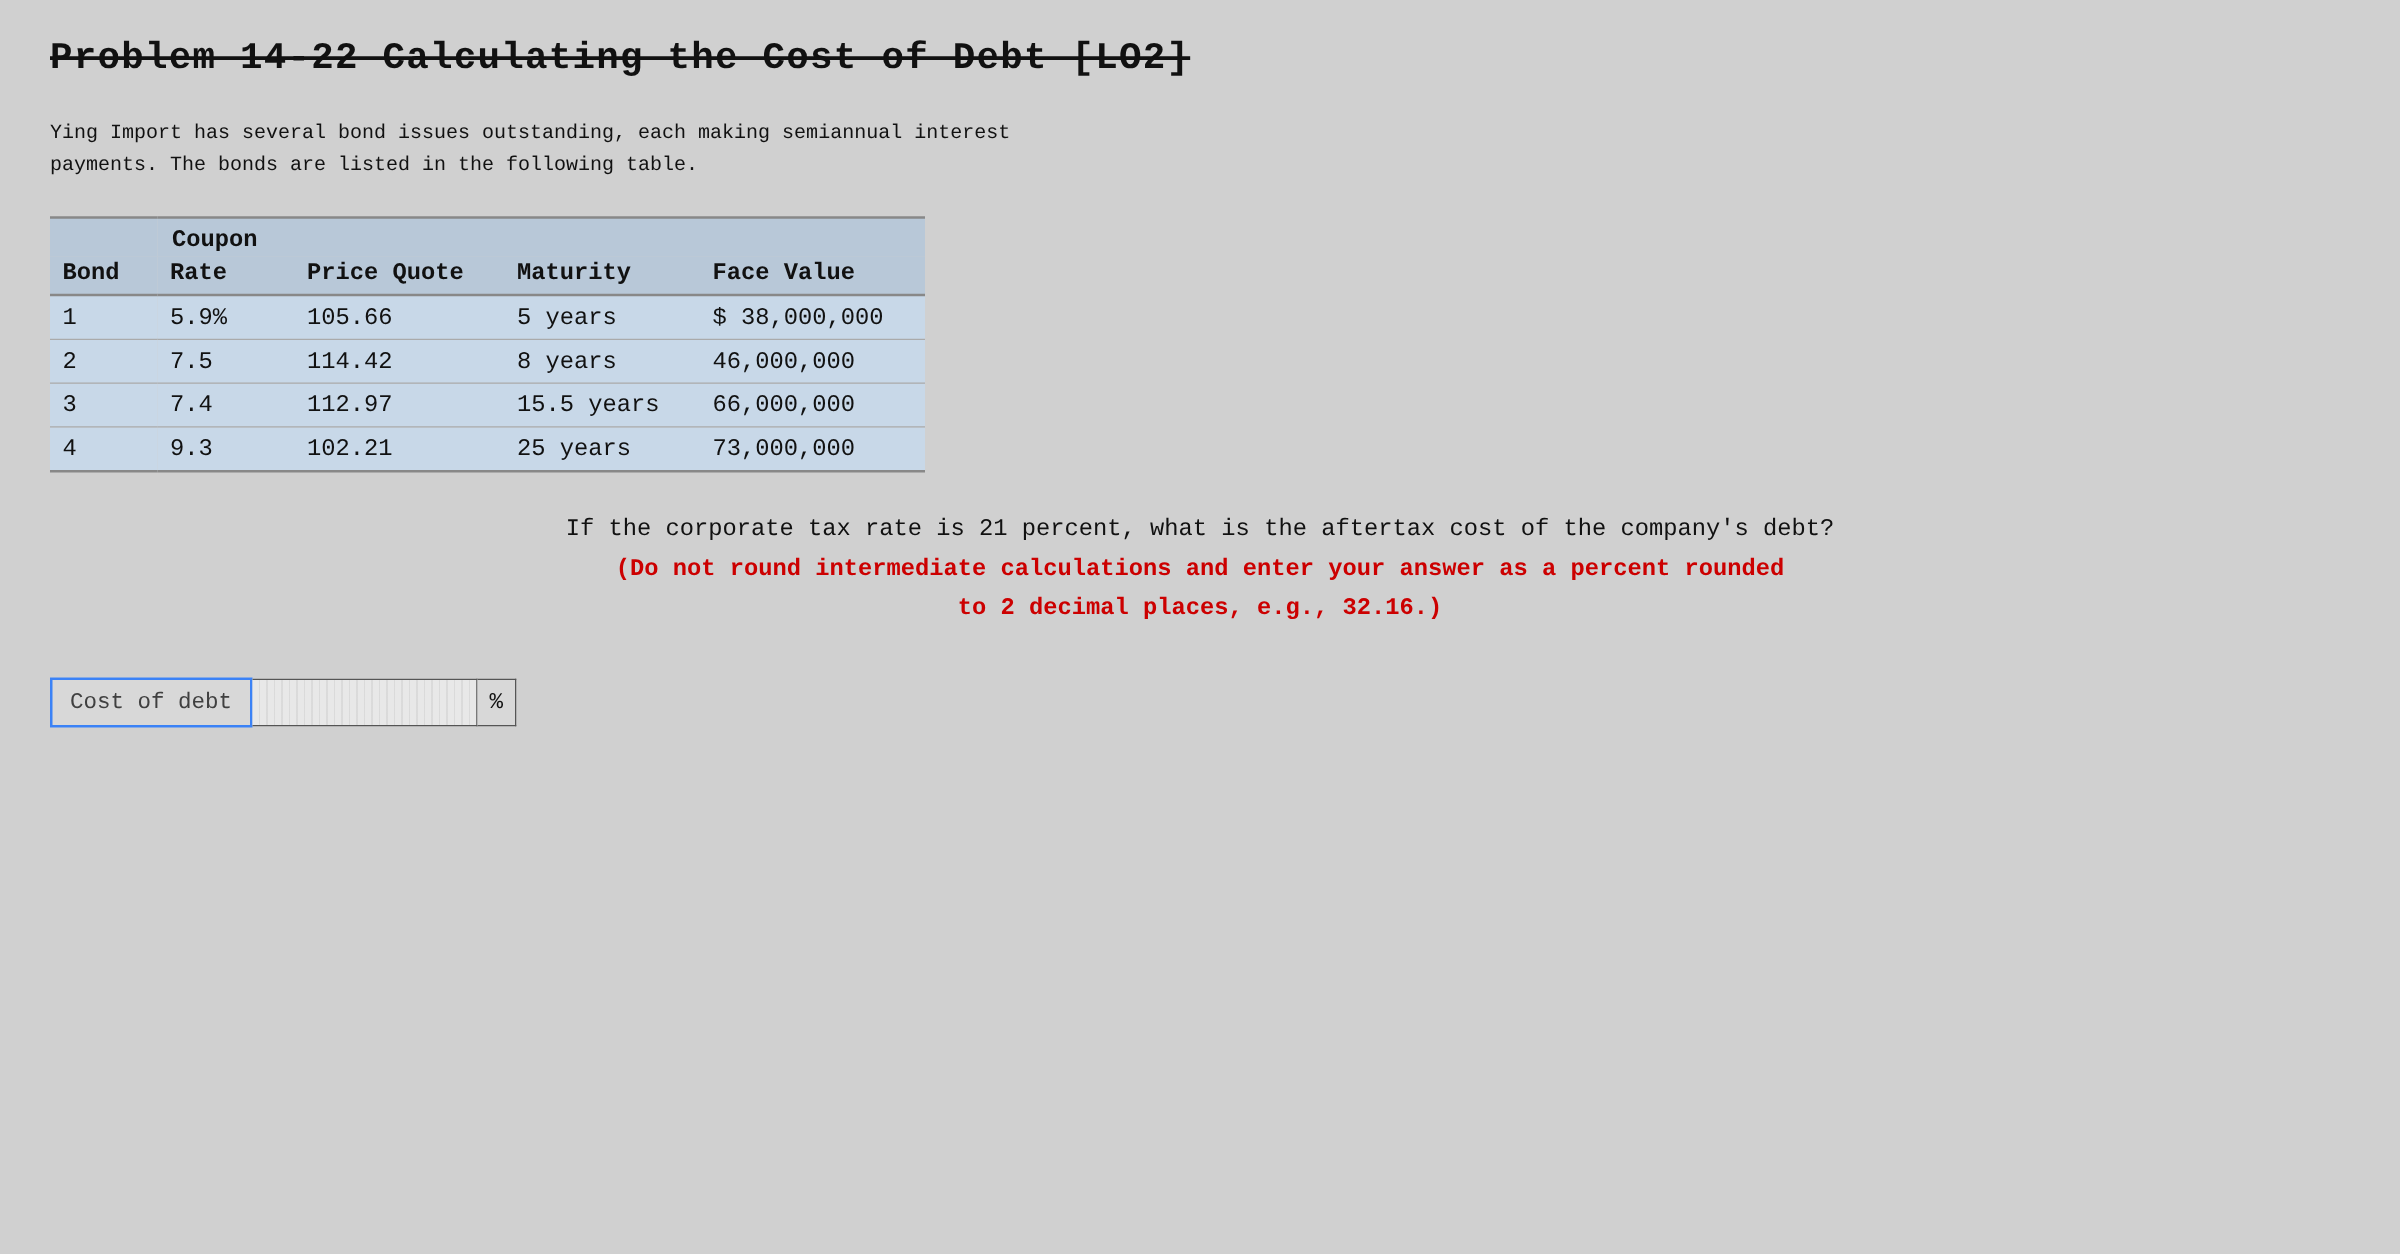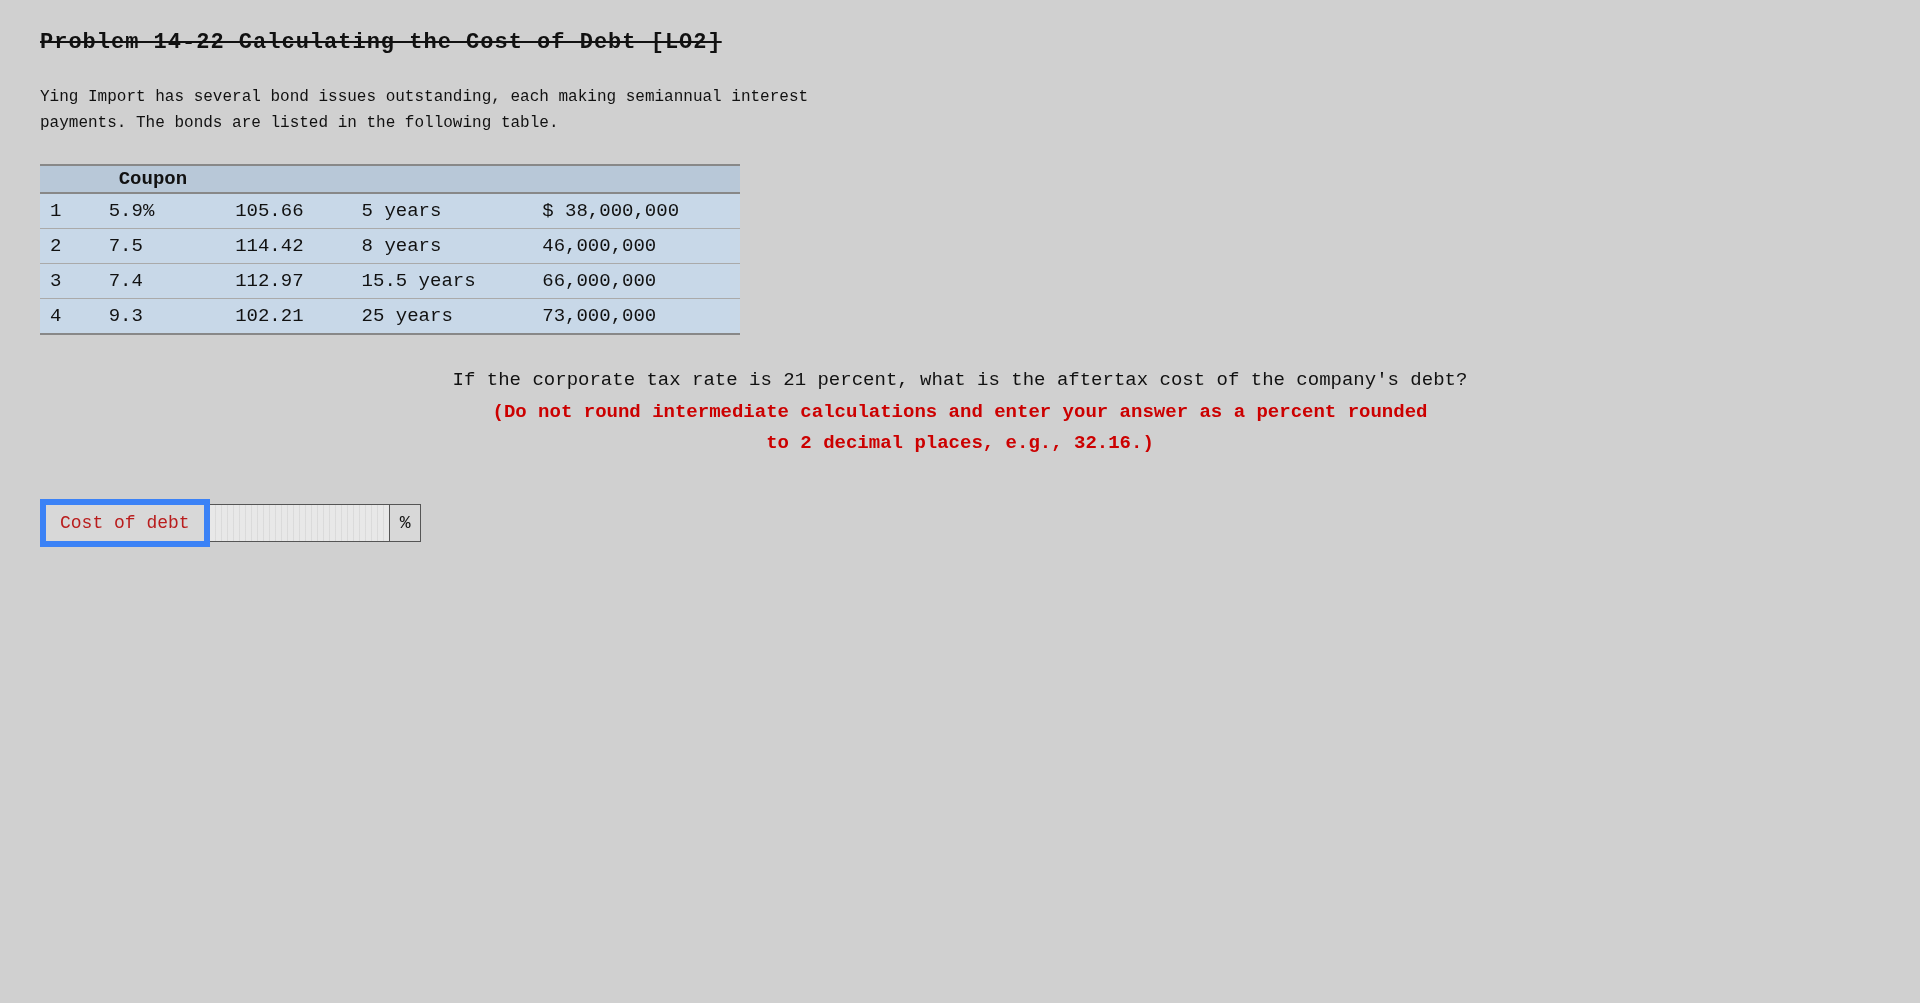--- a/index.html
+++ b/index.html
@@ -12,21 +12,21 @@
       background-color: #d0d0d0;
       font-family: 'Courier New', Courier, monospace;
       font-size: 18px;
       color: #111;
       padding: 30px 40px;
       width: 1920px;
       min-height: 1003px;
     }
 
     .page-title {
-      font-size: 22px;
+      font-size: 30px;
       font-weight: bold;
       margin-bottom: 30px;
       text-decoration: line-through;
       letter-spacing: 1px;
       color: #111;
     }
 
     .intro-text {
       font-size: 16px;
       line-height: 1.6;
@@ -87,26 +87,26 @@
     }
 
     .answer-row {
       display: flex;
       align-items: center;
       gap: 0;
       margin-top: 10px;
     }
 
     .answer-label {
-      border: 6px solid #3b82f6;
+      border: 2px solid #3b82f6;
       padding: 8px 14px;
       font-size: 18px;
       background-color: #d8d8d8;
       font-family: 'Courier New', Courier, monospace;
-      color: #b91c1c;
+      color: #404040;
       white-space: nowrap;
     }
 
     .answer-input-wrapper {
       border: 1px solid #555;
       border-left: none;
       background: repeating-linear-gradient(
         to right,
         transparent,
         transparent 5px,
@@ -157,20 +157,27 @@
 
 <table class="bond-table">
   <thead>
     <tr class="table-header-row-top">
       <th></th>
       <th>Coupon</th>
       <th></th>
       <th></th>
       <th></th>
     </tr>
+    <tr>
+      <th>Bond</th>
+      <th>Rate</th>
+      <th>Price Quote</th>
+      <th>Maturity</th>
+      <th>Face Value</th>
+    </tr>
   </thead>
   <tbody id="bond-table-body">
   <tr>
         <td>1</td>
         <td>5.9%</td>
         <td>105.66</td>
         <td>5 years</td>
         <td>$ 38,000,000</td>
       </tr>
       <tr>

